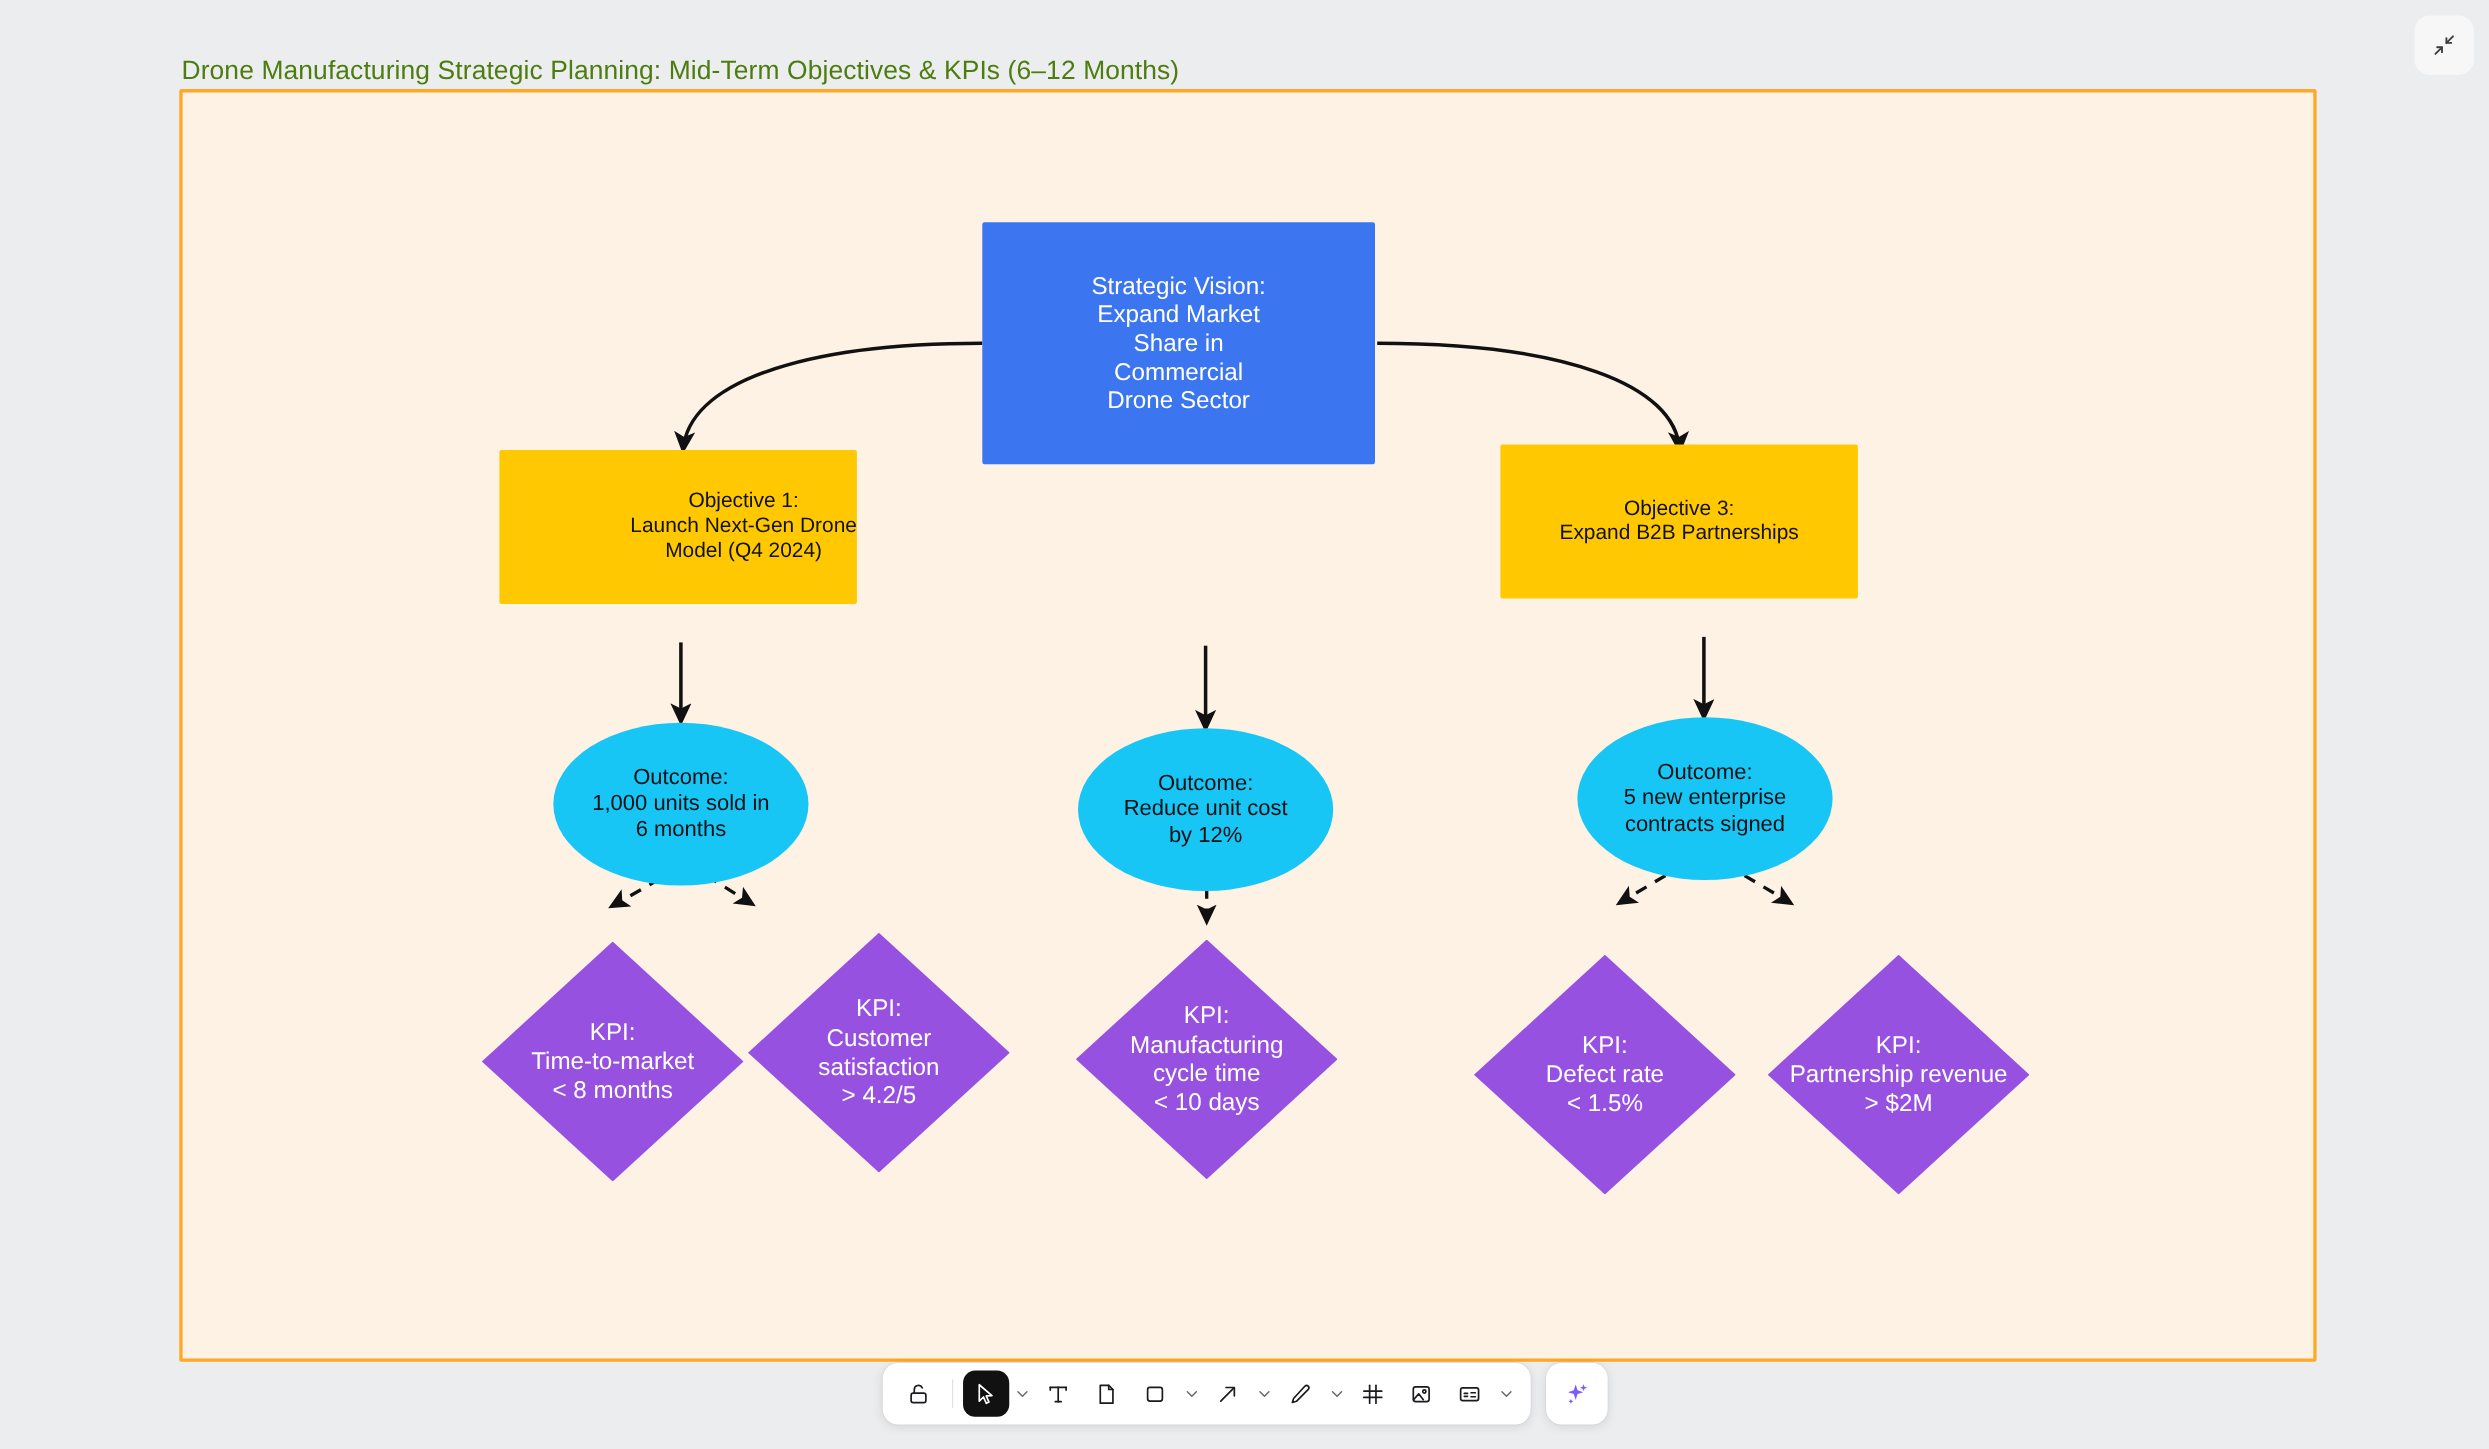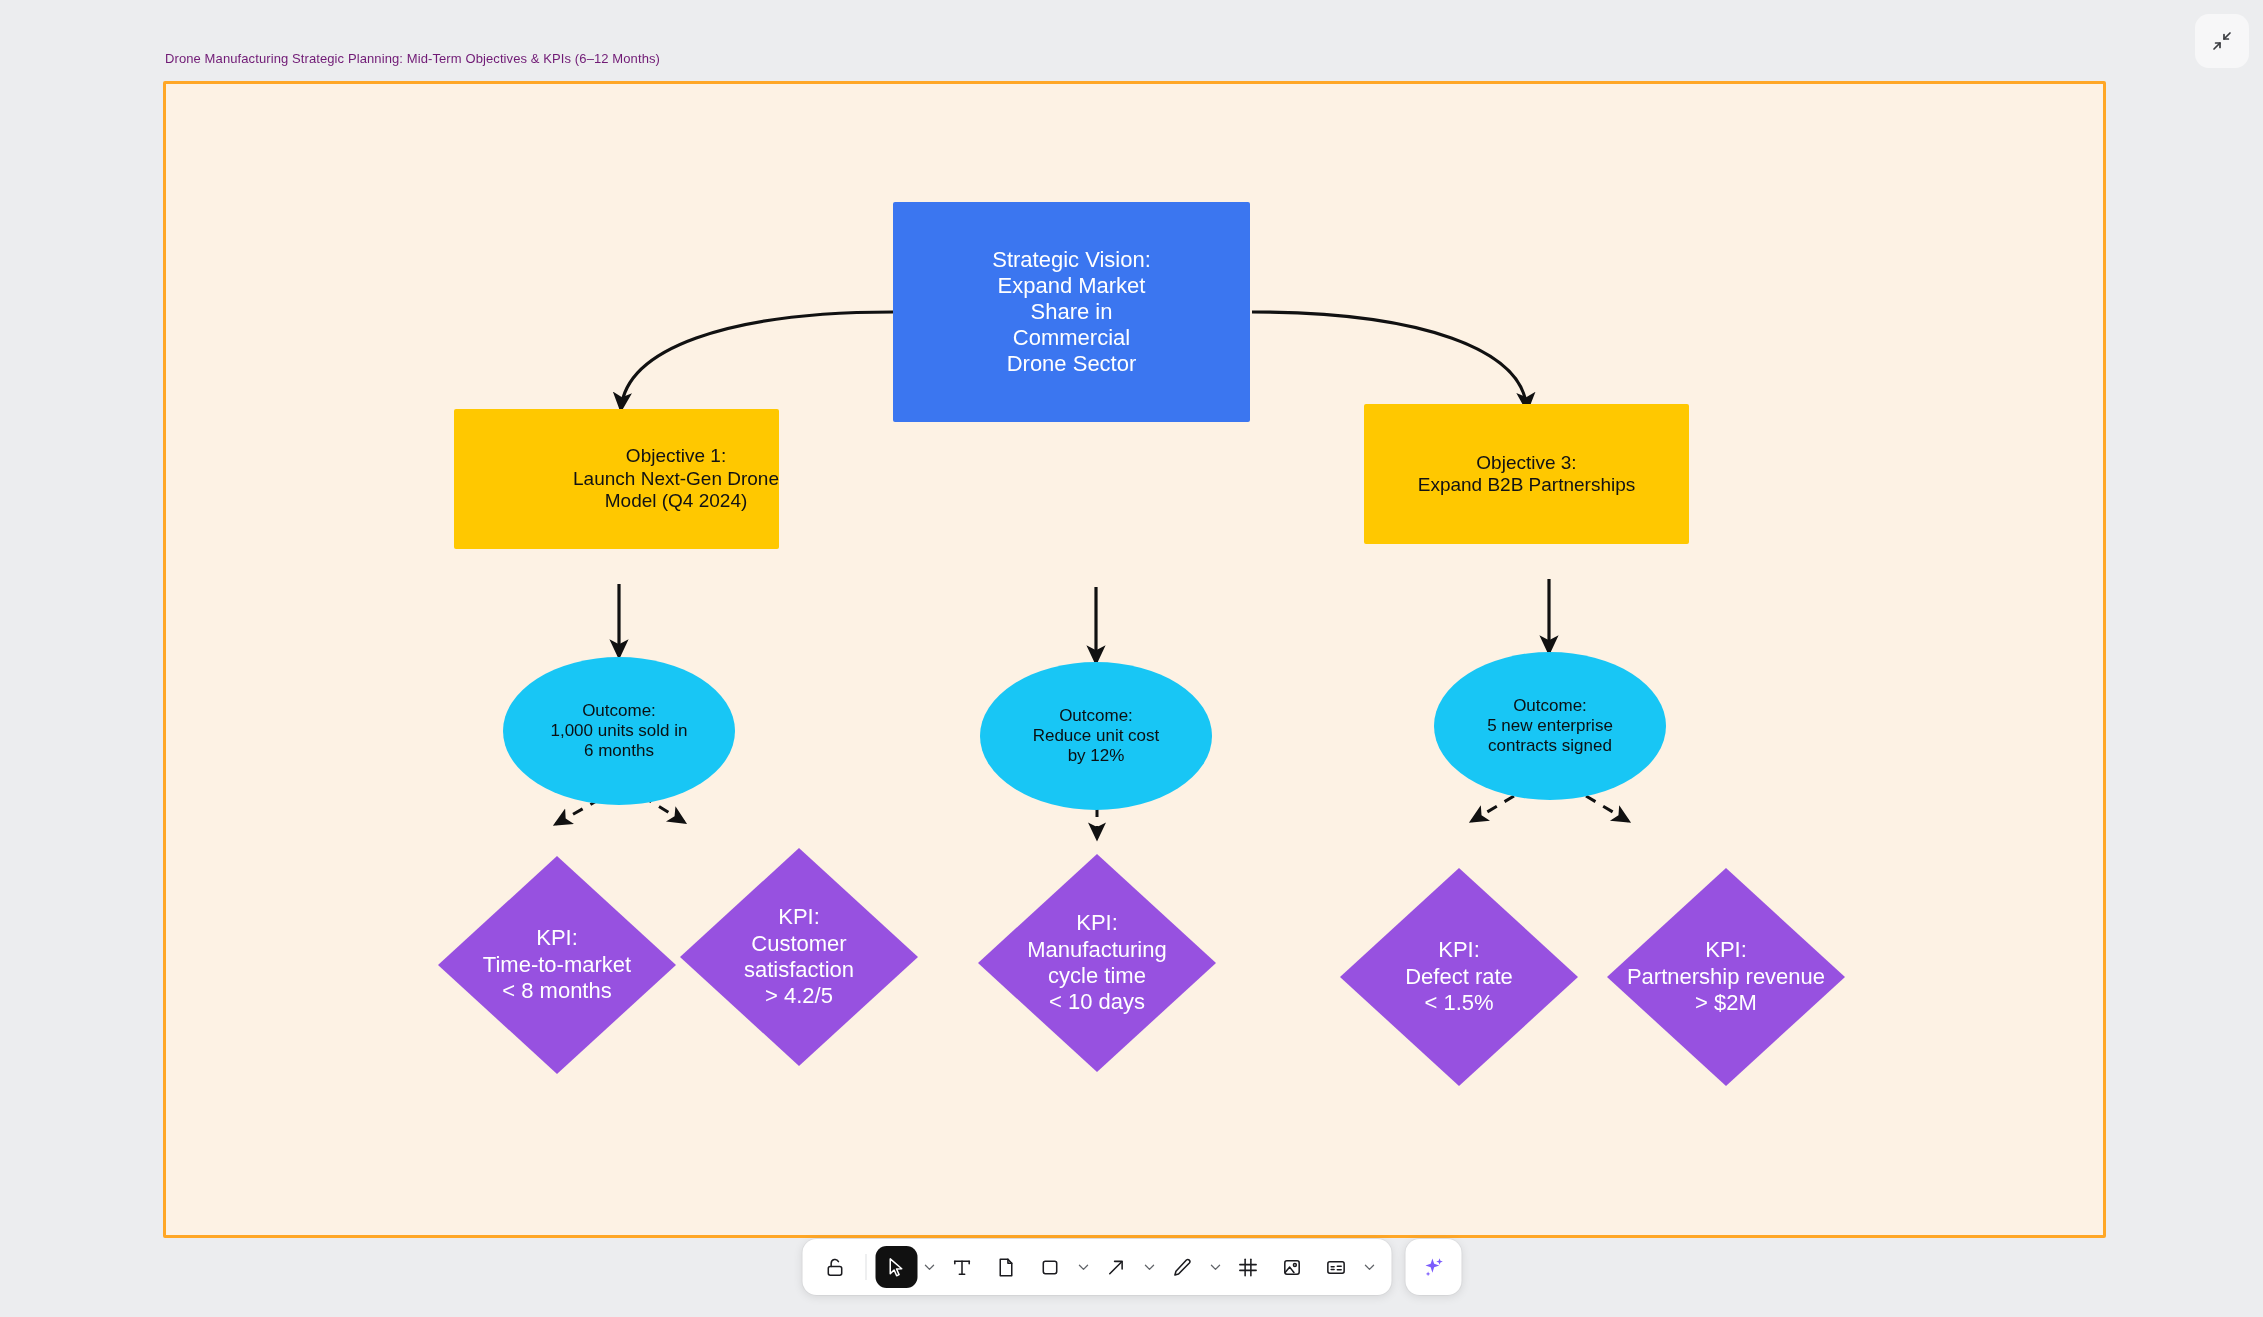--- a/index.html
+++ b/index.html
@@ -17,21 +17,21 @@
     width: 54px; height: 54px; border-radius: 14px;
     background: #F7F7F8;
     display: flex; align-items: center; justify-content: center;
     cursor: pointer;
   }
   .collapse-btn svg { width: 24px; height: 24px; }
 
   
   .diagram-title {
     position: absolute; left: 165px; top: 51px;
-    font-size: 13px; color: #701a75; letter-spacing: .1px;
+    font-size: 24px; color: #4d7c0f; letter-spacing: .1px;
     white-space: nowrap;
   }
 
   
   .canvas-frame {
     position: absolute; left: 163px; top: 81px;
     width: 1943px; height: 1157px;
     background: #FDF2E4;
     border: 3px solid #FFA726;
     border-radius: 2px;
@@ -51,21 +51,21 @@
   .node-vision {
     background: #3B76F0; color: #FFFFFF;
     font-size: 22px; border-radius: 2px;
   }
   .node-objective {
     background: #FFC800; color: #111214;
     font-size: 19px; border-radius: 2px;
   }
   .node-outcome {
     background: #18C6F5; color: #0B1013;
-    font-size: 17px; border-radius: 50%;
+    font-size: 20px; border-radius: 50%;
   }
   .node-kpi-wrap { position: absolute; }
   .node-kpi-shape {
     position: absolute; inset: 0;
     background: #9751E0;
     clip-path: polygon(50% 0%, 100% 50%, 50% 100%, 0% 50%);
   }
   .node-kpi-label {
     position: absolute; inset: 0;
     display: flex; align-items: center; justify-content: center;

